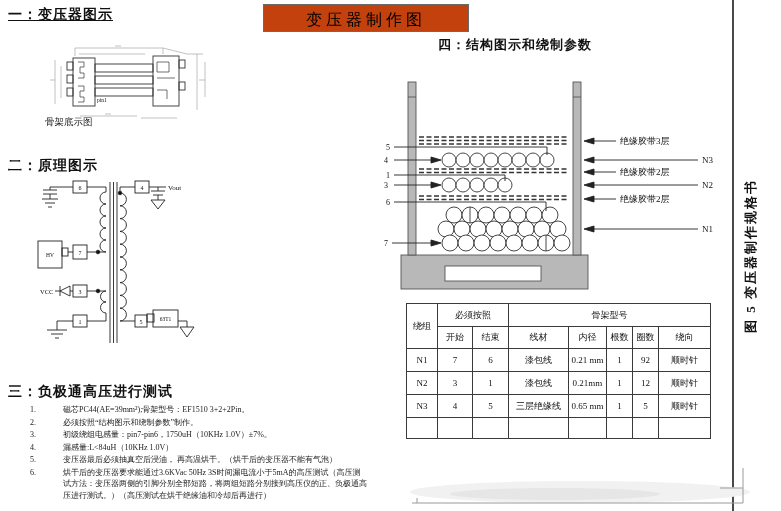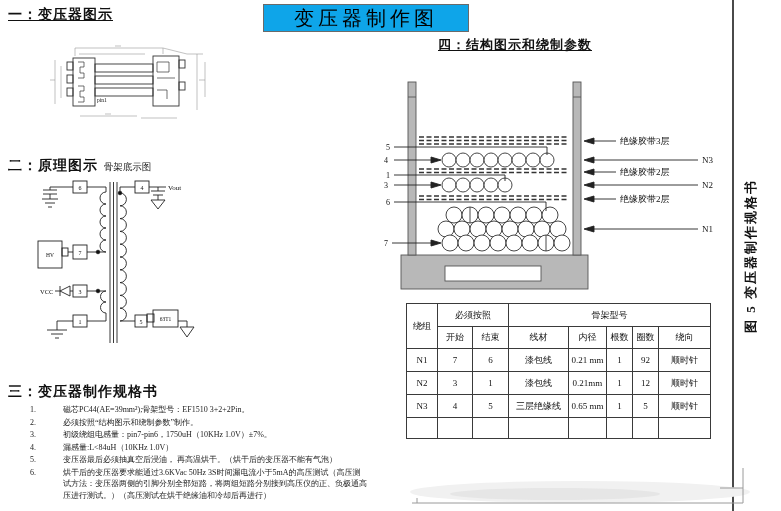--- a/index.html
+++ b/index.html
@@ -2,23 +2,23 @@
 <html><head>
 <meta charset="utf-8">
 <style>
   html,body{margin:0;padding:0;background:#ffffff;}
   #page{position:relative;width:781px;height:511px;background:#fff;overflow:hidden;
         font-family:"Liberation Serif","DejaVu Serif",serif;color:#1a1a1a;}
   .abs{position:absolute;}
   .heading{font-weight:bold;font-size:14px;letter-spacing:1px;color:#111;
            font-family:"Liberation Sans","DejaVu Sans",sans-serif;}
   #title-box{left:263px;top:4px;width:204px;height:26px;border:1.5px solid #6a6a6a;
-             display:flex;align-items:flex-start;justify-content:center;
-             font-size:20px;letter-spacing:4px;color:#000;background:#0ea5e9;}
-  #caption1{left:45px;top:116px;width:165px;text-align:center;font-size:9.5px;color:#222;margin-top:45px;}
+             display:flex;align-items:flex-end;justify-content:center;
+             font-size:16px;letter-spacing:4px;color:#000;background:#c2410c;}
+  #caption1{left:45px;top:116px;width:165px;font-size:9.5px;color:#222;}
   #list3{left:30px;top:404px;width:338px;font-size:8px;line-height:11.5px;color:#222;}
   .li{display:flex;margin-bottom:1px;}
   .li .num{width:17px;flex:0 0 17px;}
   .li .txt{flex:1;margin-left:16px;}
   #spec-table{border-collapse:collapse;table-layout:fixed;width:304px;
               font-size:9px;color:#111;background:#fff;}
   #spec-table td,#spec-table th{border:1px solid #3a3a3a;text-align:center;
               vertical-align:middle;padding:0;font-weight:normal;overflow:hidden;}
   #divider{left:732px;top:0;width:2px;height:511px;background:#4a4a4a;}
   #side-label-wrap{left:734px;top:0;width:34px;height:511px;display:flex;
@@ -174,21 +174,21 @@
     <text x="70" y="118.5" font-size="6" text-anchor="middle">3</text>
     <text x="70" y="148.5" font-size="6" text-anchor="middle">1</text>
     <text x="132" y="14.5" font-size="6" text-anchor="middle">4</text>
     <text x="131" y="148.5" font-size="6" text-anchor="middle">5</text>
     <text x="40" y="82" font-size="5.5" text-anchor="middle">HV</text>
     <text x="30" y="118.5" font-size="6.5">VCC</text>
     <text x="158" y="15" font-size="7">Vout</text>
     <text x="155.5" y="146" font-size="5.5" text-anchor="middle">63T1</text>
   </svg>
 
-  <div class="abs heading" style="left:8px;top:383px;">三：变压器制作规格书</div>
+  <div class="abs heading" style="left:8px;top:383px;">三：负极通高压进行测试</div>
   <div id="list3" class="abs">
     <div class="li">
       <span class="num">1.</span>
       <span class="txt">磁芯PC44(AE=39mm²);骨架型号：EF1510 3+2+2Pin。</span>
       </div>
     <div class="li">
       <span class="num">2.</span>
       <span class="txt">必须按照“结构图示和绕制参数”制作。</span>
       </div>
     <div class="li">
@@ -202,21 +202,21 @@
     <div class="li">
       <span class="num">5.</span>
       <span class="txt">变压器最后必须抽真空后浸油， 再高温烘干。（烘干后的变压器不能有气泡）</span>
       </div>
     <div class="li">
       <span class="num">6.</span>
       <span class="txt">烘干后的变压器要求能通过3.6KVac 50Hz 3S时间漏电流小于5mA的高压测试（高压测试方法：变压器两侧的引脚分别全部短路，将两组短路分别接到高压仪的正、负极通高压进行测试。）（高压测试在烘干绝缘油和冷却后再进行）</span>
       </div>
   </div>
 
-  <div class="abs heading" style="left:438px;top:36px;font-size:13px;text-decoration:underline;">四：结构图示和绕制参数</div>
+  <div class="abs heading" style="left:438px;top:36px;font-size:13px;">四：结构图示和绕制参数</div>
 
   <svg class="abs" style="left:383px;top:55px;" width="357" height="245" viewBox="0 0 357 245">
 
     <g>
       <rect x="18" y="200" width="187" height="34" fill="#b8b8b8" stroke="#555" stroke-width="0.9"></rect>
       <rect x="62" y="211" width="96" height="15" fill="#ffffff" stroke="#555" stroke-width="0.9"></rect>
     </g>
     <g>
       <rect x="25" y="27" width="8" height="173" fill="#b8b8b8" stroke="#555" stroke-width="0.9"></rect>
       <rect x="190" y="27" width="8" height="173" fill="#b8b8b8" stroke="#555" stroke-width="0.9"></rect>

